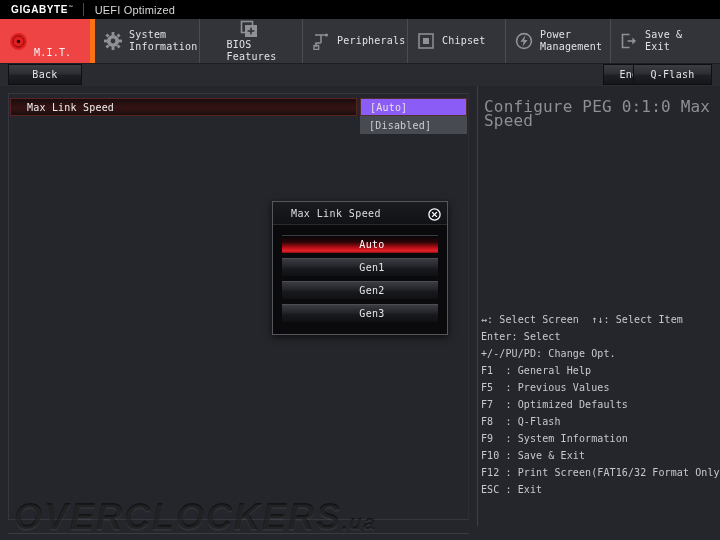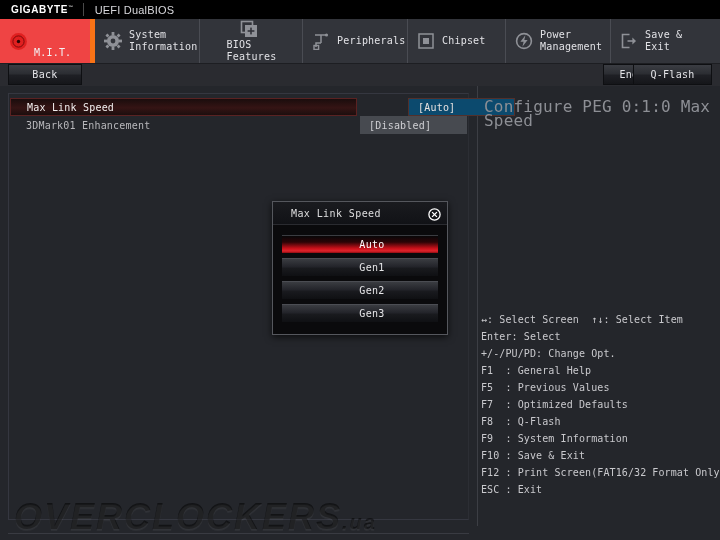--- a/index.html
+++ b/index.html
@@ -180,24 +180,23 @@
     font-size: 10px;
     letter-spacing: 0.2px;
     color: #b0b0b4;
   }
   .srow.selected .sname {
     background: linear-gradient(to bottom, #1a0d0d 0%, #351414 55%, #1c0e0e 100%);
     border: 1px solid #5a2222;
     color: #f0eeee;
   }
   .srow.selected .sval {
-    background: #0c4a6e;
+    background: #8b5cf6;
     border: 1px solid #52302b;
     color: #e8e2e0;
-    margin-left: 48px;
   }
   .srow.plain .sval {
     background: #474a50;
     color: #cfcfd3;
   }
 
   
   #help-desc {
     position: absolute;
     left: 484px; top: 100px;
@@ -294,21 +293,21 @@
   }
 </style>
 </head>
 <body>
 
 <div id="screen">
 
   <div id="brandbar">
     <span id="gb-logo"><span>GIGABYTE</span><span id="gb-tm">™</span></span>
     <span id="brand-div"></span>
-    <span id="gb-sub">UEFI DualBIOS</span>
+    <span id="gb-sub">UEFI Optimized</span>
   </div>
 
   <div id="tabstrip">
 
     <div class="tab active" id="tab-mit" style="width:95px;">
       <span class="ticon">
         <svg width="19" height="19" viewBox="0 0 19 19">
           <circle cx="9.5" cy="9.5" r="8.4" fill="#e02020"></circle>
           <circle cx="9.5" cy="9.5" r="5.6" fill="none" stroke="#7d0b0b" stroke-width="1"></circle>
           <circle cx="9.5" cy="9.5" r="1.7" fill="#2a0505"></circle>
@@ -409,21 +408,20 @@
     <div id="vdivider"></div>
     <div id="left-frame"></div>
   </div>
 
   <div id="settings">
     <div class="srow selected">
       <span class="sname">Max Link Speed</span>
       <span class="sval">[Auto]</span>
     </div>
     <div class="srow plain">
-      <span class="sname">3DMark01 Enhancement</span>
       <span class="sval">[Disabled]</span>
     </div>
   </div>
 
   <div id="help-desc">Configure PEG 0:1:0 Max Speed</div>
 
   <div id="help-keys">
     <div class="kline">↔: Select Screen  ↑↓: Select Item</div>
     <div class="kline">Enter: Select</div>
     <div class="kline">+/-/PU/PD: Change Opt.</div>

